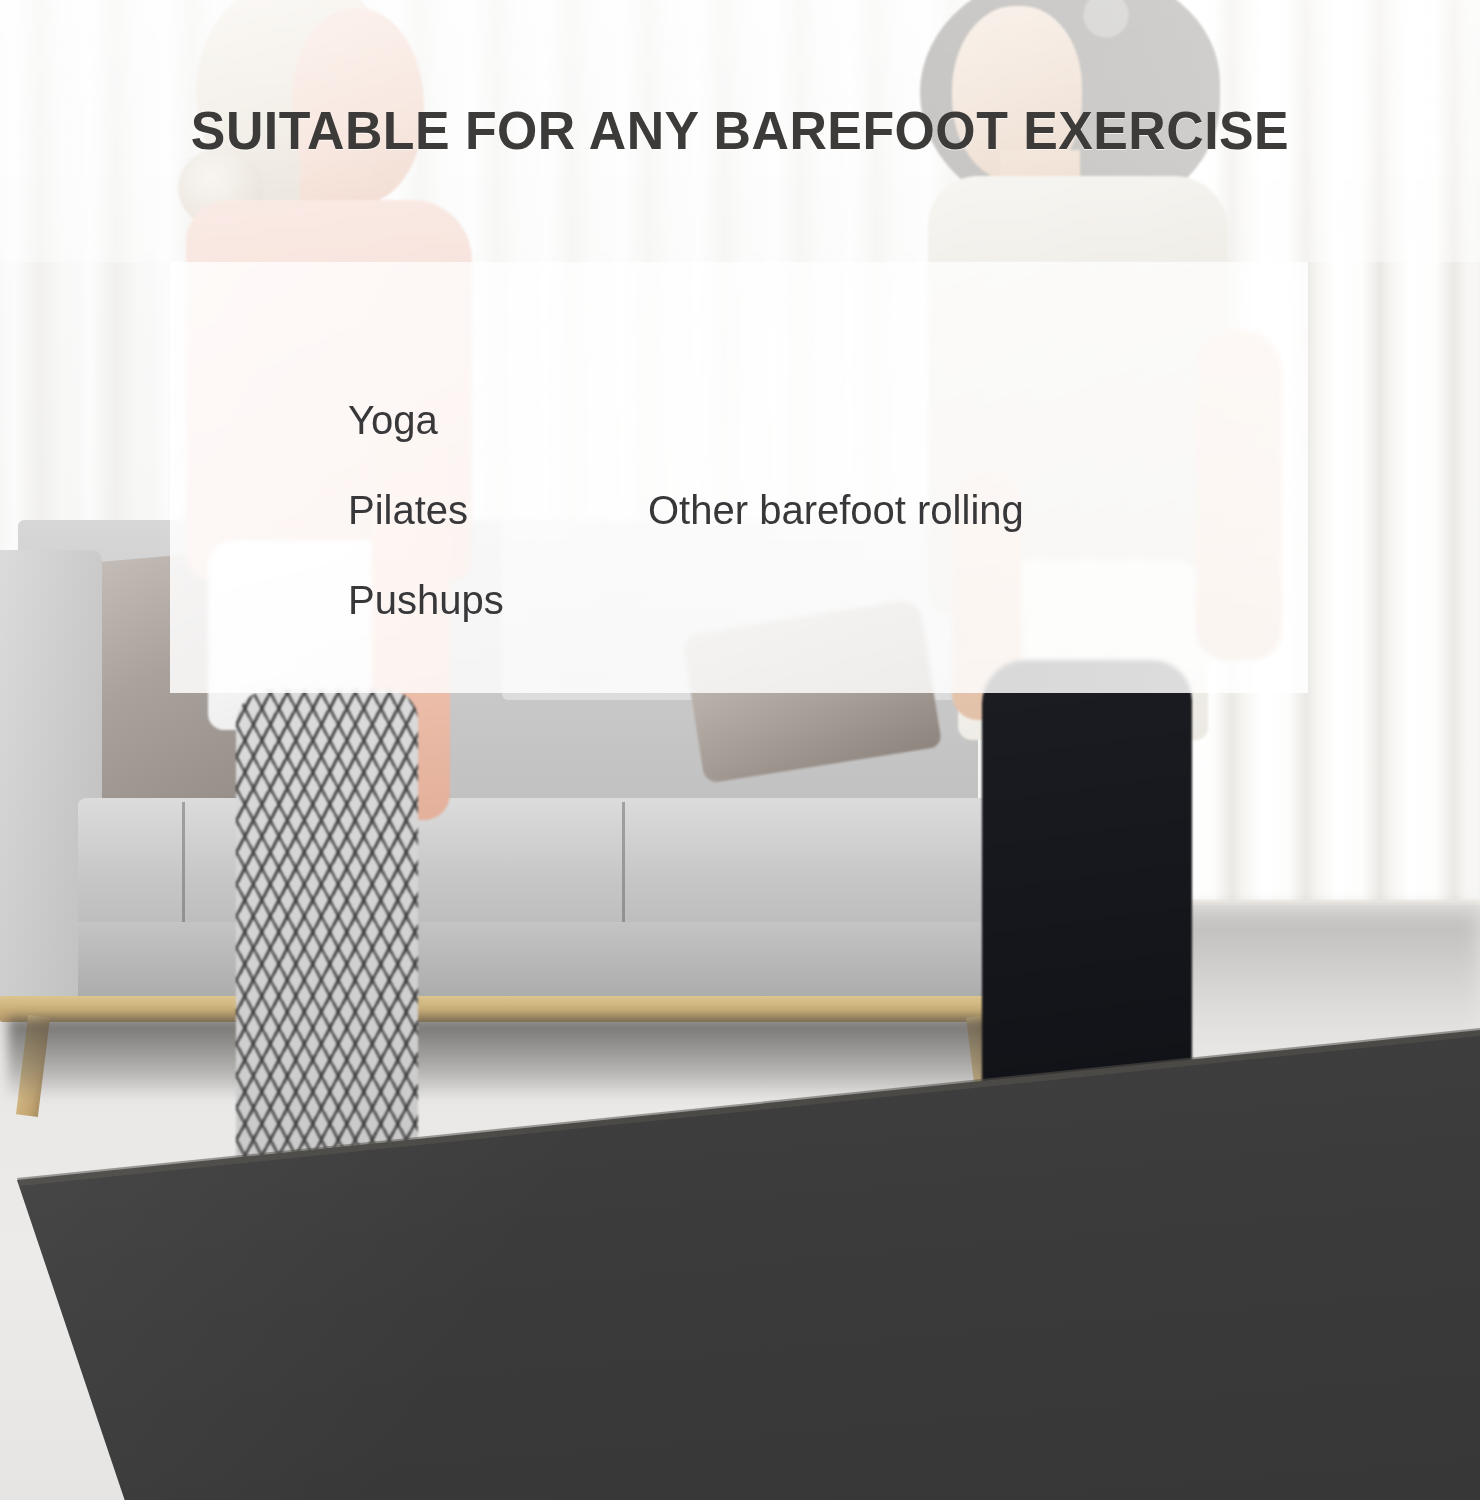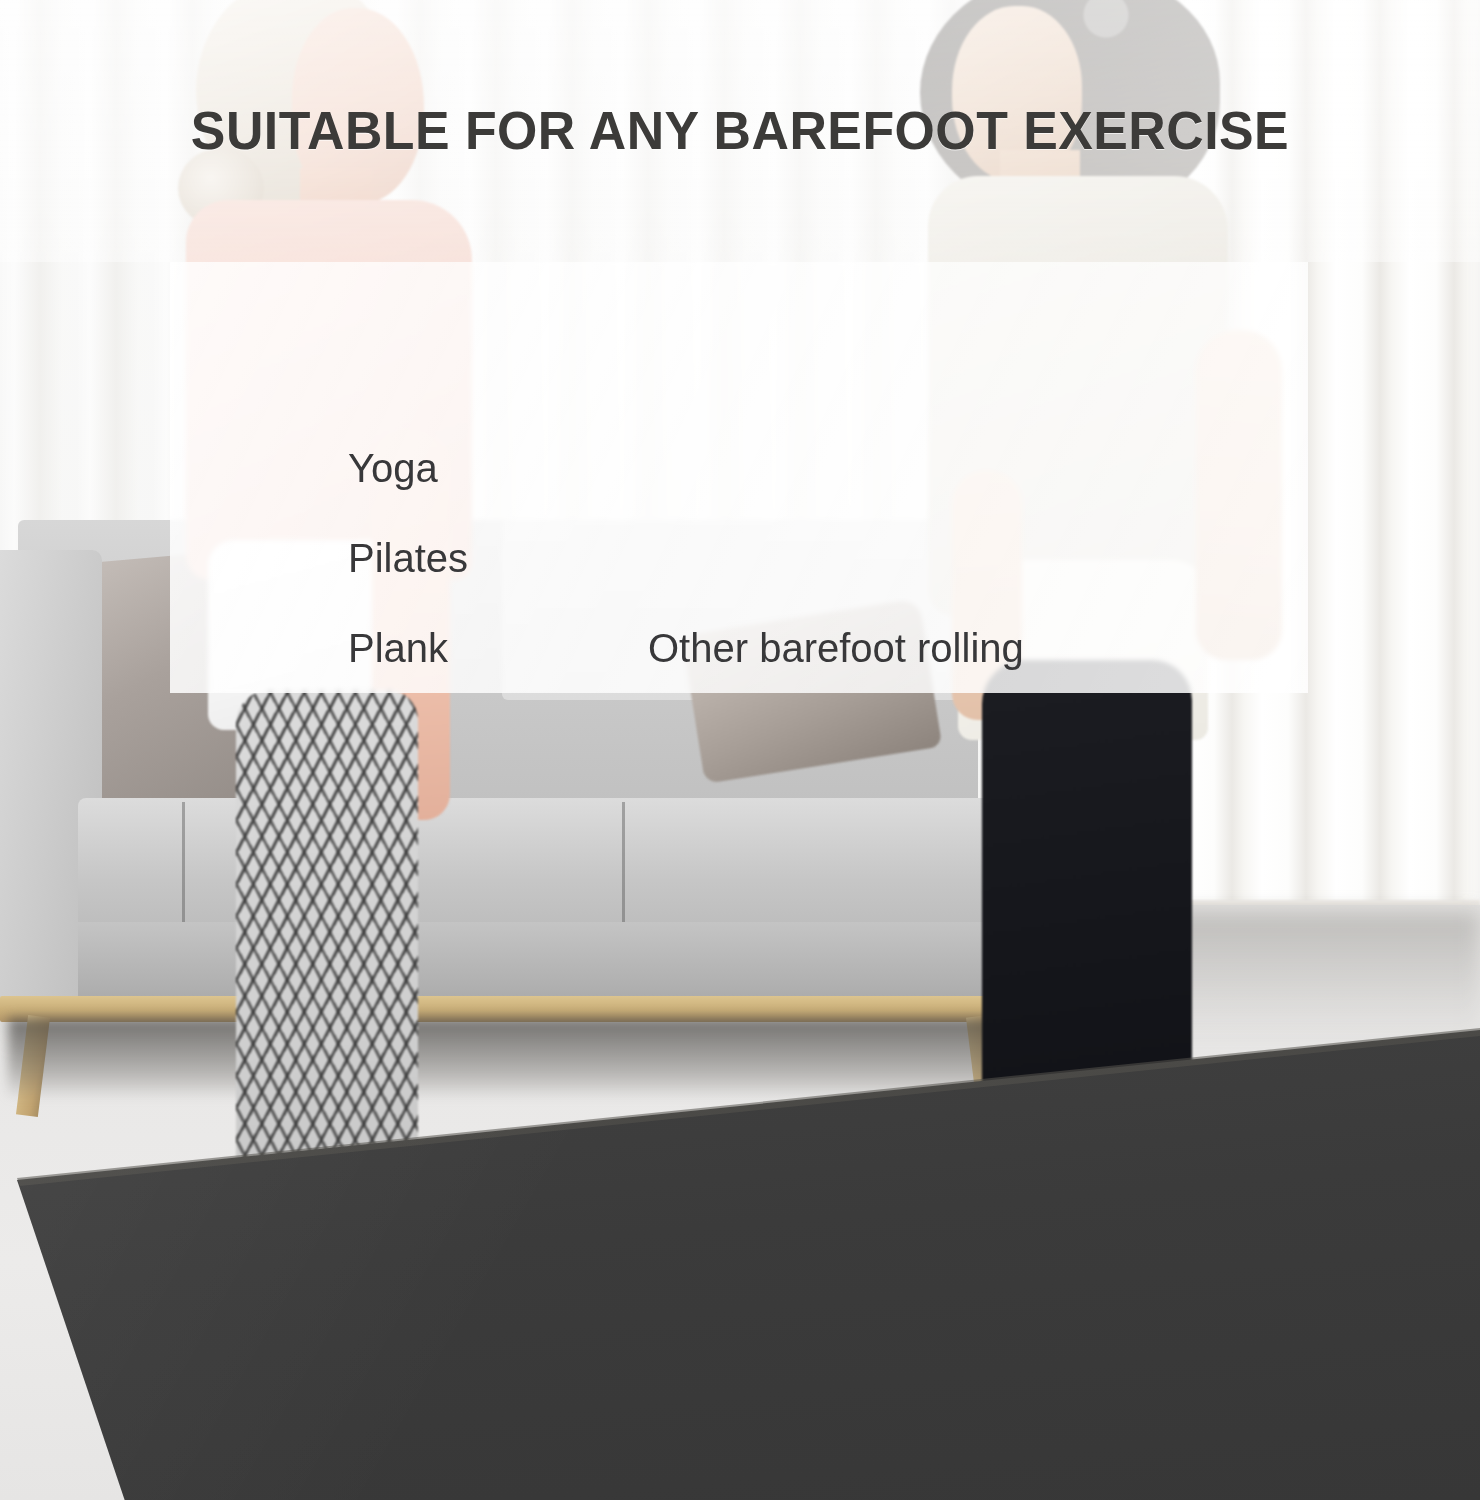--- a/index.html
+++ b/index.html
@@ -274,21 +274,21 @@
     background:linear-gradient(115deg, rgba(255,255,255,.88) 0%, rgba(255,255,255,.80) 45%, rgba(255,255,255,.86) 100%);
     backdrop-filter:blur(2px);
   }
   .panel-cols {
     position:absolute; inset:0;
     display:flex;
   }
   .col {
     display:flex;
     flex-direction:column;
-    justify-content:flex-end;
+    justify-content:center;
     padding-top:36px;
     margin-top:29px;
   }
   .col-left  { width:435px; padding-left:178px; }
   .col-right { width:703px; padding-left:43px; }
   .feature-item {
     height:90px;
     line-height:90px;
     font-family:"Liberation Sans", sans-serif;
     font-weight:300;
@@ -359,21 +359,21 @@
   <div class="top-scrim"></div>
 
   <div class="headline">SUITABLE FOR ANY BAREFOOT EXERCISE</div>
 
   <div class="panel">
     <div class="panel-cols">
 
       <div class="col col-left">
         <div class="feature-item">Yoga</div>
         <div class="feature-item">Pilates</div>
-        <div class="feature-item">Plank</div>
+        <div class="feature-item">Pushups</div>
       </div>
 
       <div class="col col-right">
         <div class="feature-item">Other barefoot rolling</div>
       </div>
 
     </div>
   </div>
 
 </div>

